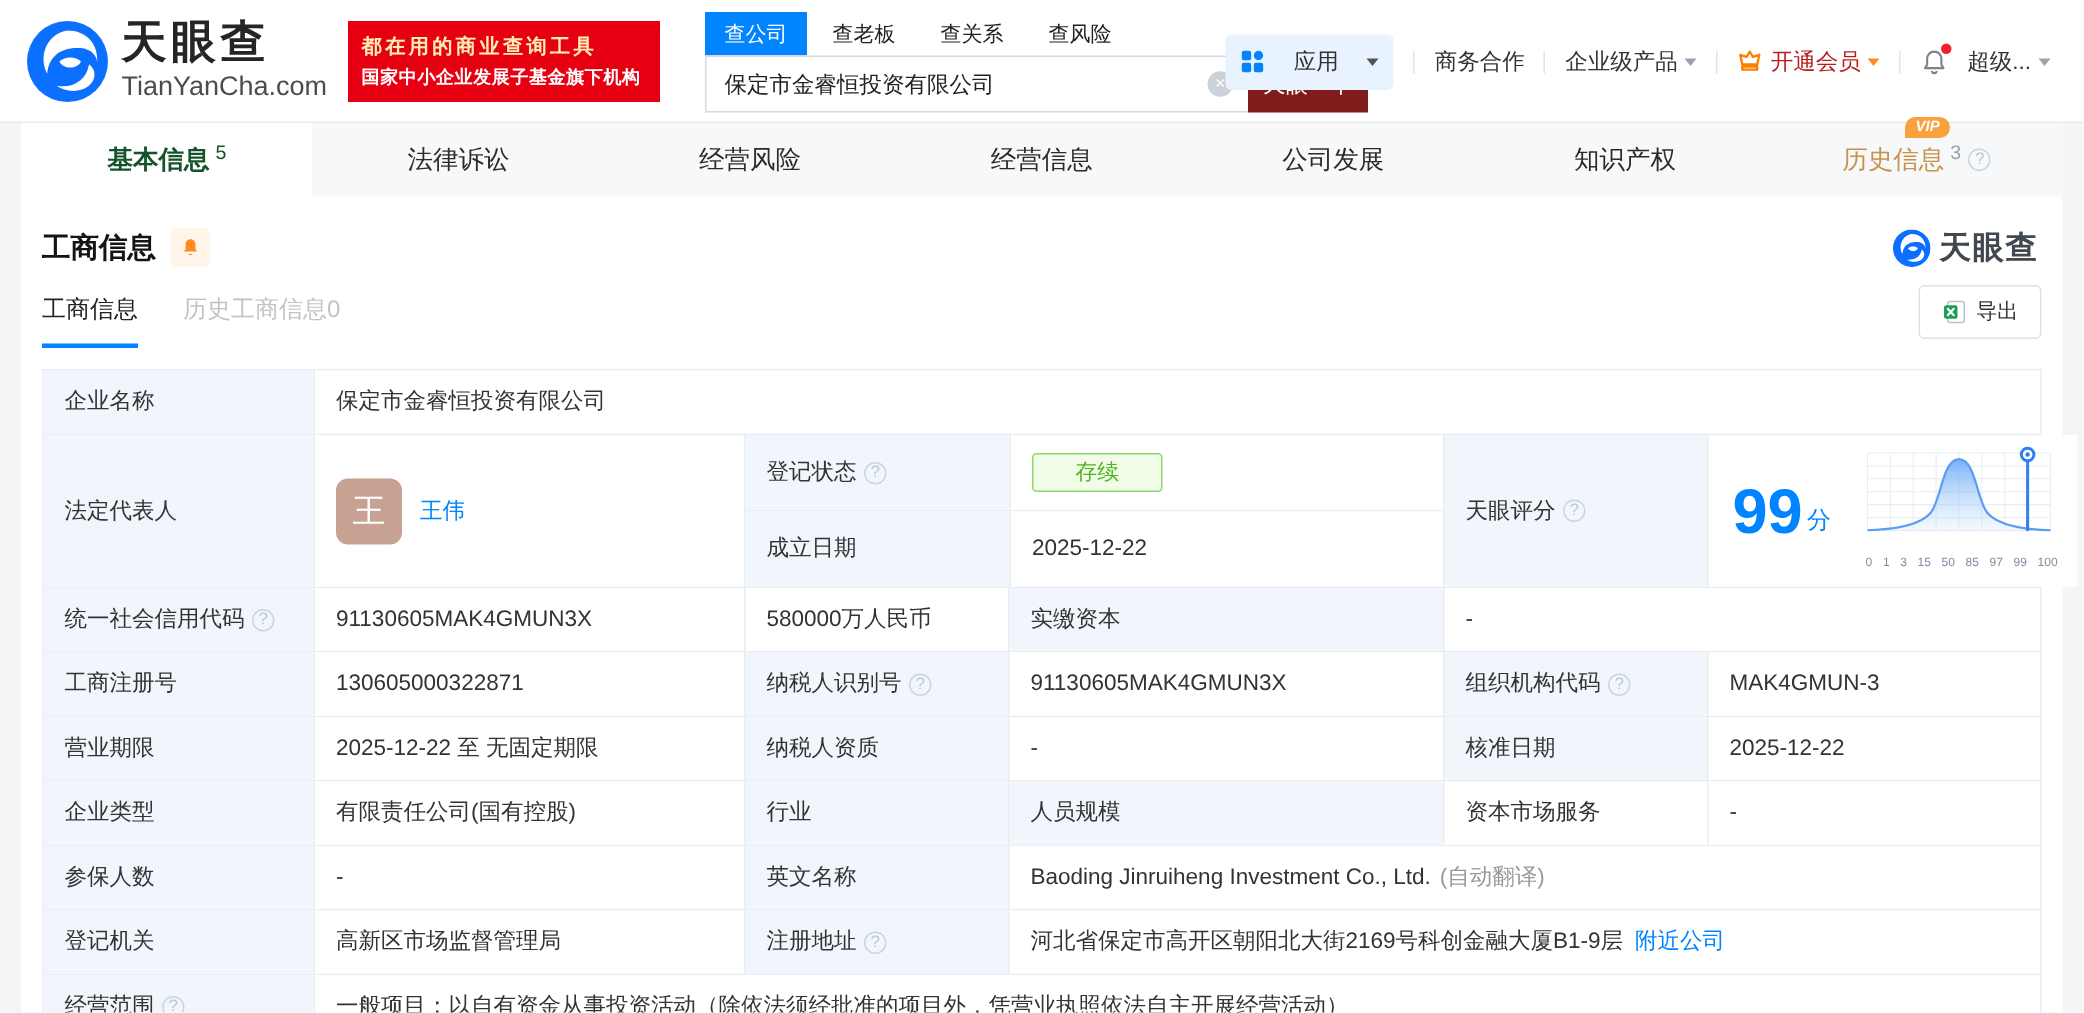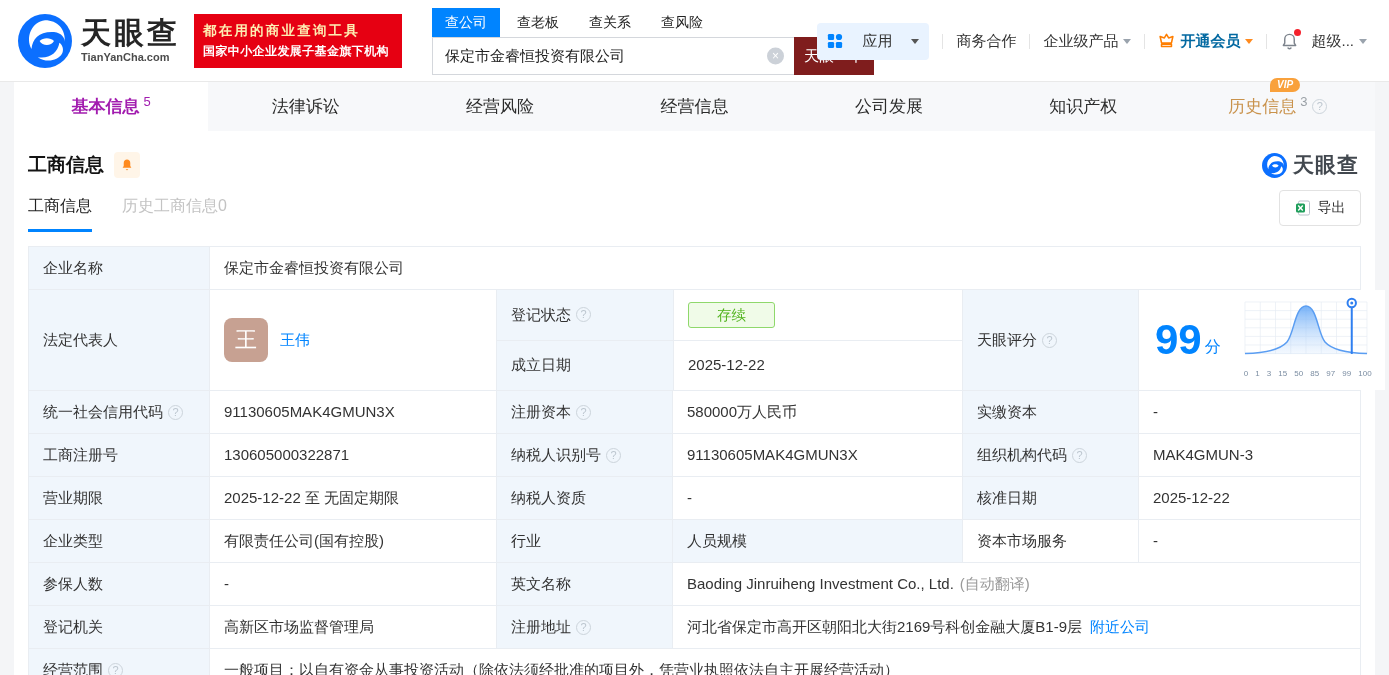--- a/index.html
+++ b/index.html
@@ -10,21 +10,21 @@
     font-family:"Liberation Sans", sans-serif;
   }
   
   .site-header {
     height:82px; background:#fff; border-bottom:1px solid #e9e9e9;
     display:flex; align-items:center; position:relative;
   }
   .logo { margin-left:18px; display:flex; align-items:center; gap:9px; cursor:pointer; }
   .logo svg { width:54px; height:54px; }
   .logo-name { font-size:30px; font-weight:bold; color:#252525; letter-spacing:3px; line-height:30px; }
-  .logo-domain { font-size:11px; font-weight:bold; color:#4c4c4c; margin-top:3px; }
+  .logo-domain { font-size:18px; font-weight:normal; color:#4c4c4c; margin-top:3px; }
   .banner {
     margin-left:14px; background:#e60012; width:208px; padding:7px 9px; cursor:default;
   }
   .banner-l1 { color:#fdedb2; font-size:13.5px; font-weight:bold; letter-spacing:2.2px; line-height:20px; white-space:nowrap; }
   .banner-l2 { color:#fff; font-size:12px; font-weight:bold; letter-spacing:0.4px; line-height:20px; white-space:nowrap; }
   .search { margin-left:30px; width:442px; align-self:flex-start; margin-top:8px; }
   .search-tabs { display:flex; height:29px; font-size:14px; }
   .search-tab { padding:0 13px; display:flex; align-items:center; color:#222; cursor:pointer; margin-right:4px; }
   .search-tab.active { background:#0084ff; color:#fff; }
   .search-row { display:flex; height:38px; }
@@ -40,28 +40,28 @@
   }
   .clear-icon::before { content:"×"; }
   .search-btn { width:80px; background:#7f1d1d; color:#fff; border:none; font-size:15px; cursor:pointer; font-family:inherit; }
   .top-nav { position:absolute; right:22px; top:0; height:82px; display:flex; align-items:center; font-size:15px; color:#333; }
   .apps-chip { background:#e9f3ff; border-radius:4px; padding:9px 10px; display:flex; align-items:center; gap:19px; cursor:pointer; }
   .nav-divider { width:1px; height:15px; background:#e4e4e4; margin:0 13px; }
   .nav-item { display:flex; align-items:center; gap:5px; cursor:pointer; white-space:nowrap; }
   .caret { width:0; height:0; border:4px solid transparent; border-top:5px solid #9aa3ad; margin-top:5px; }
   .caret.dark { border-top-color:#555; }
   .caret.orange { border-top-color:#ff8a1e; }
-  .vip-item { color:#0369a1; font-weight:bold; }
+  .vip-item { color:#b91c1c; font-weight:normal; }
   .bell-wrap { position:relative; margin-right:12px; cursor:pointer; display:flex; }
   .bell-dot { position:absolute; top:-3px; right:-2px; width:7px; height:7px; background:#f5222d; border-radius:50%; }
   
   .card { margin:0 14px; background:#fff; padding-bottom:2px; }
   .main-tabs { display:flex; height:49px; background:#f7f8fa; }
   .mtab { flex:1; display:flex; align-items:center; justify-content:center; font-size:17px; color:#2b2b2b; cursor:pointer; position:relative; }
-  .mtab.active { background:#fff; color:#a21caf; font-weight:bold; }
+  .mtab.active { background:#fff; color:#14532d; font-weight:bold; }
   .mtab-count { font-size:13px; font-weight:normal; margin:-10px 0 0 4px; }
   .mtab.history { color:#c9924b; }
   .mtab.history .mtab-count { color:#9aa0a6; }
   .label-wrap { position:relative; display:flex; align-items:center; }
   .vip-badge {
     position:absolute; top:-17px; right:-4px; background:#f9a13c; color:#fff;
     font-size:10px; font-weight:bold; font-style:italic; padding:1px 7px 2px;
     border-radius:8px 8px 8px 0;
   }
   .q-icon {
@@ -331,24 +331,20 @@
         </div>
       </div>
     </div>
 
     <div class="trow">
       <div class="cell lbl">
         <span>统一社会信用代码</span>
         <span class="q-icon"></span>
       </div>
       <div class="cell val bl">91130605MAK4GMUN3X</div>
-      <div class="cell lbl bl">
-        <span>注册资本</span>
-        <span class="q-icon"></span>
-      </div>
       <div class="cell val bl">580000万人民币</div>
       <div class="cell lbl bl">实缴资本</div>
       <div class="cell val bl">-</div>
     </div>
 
     <div class="trow">
       <div class="cell lbl">工商注册号</div>
       <div class="cell val bl">130605000322871</div>
       <div class="cell lbl bl">
         <span>纳税人识别号</span>

